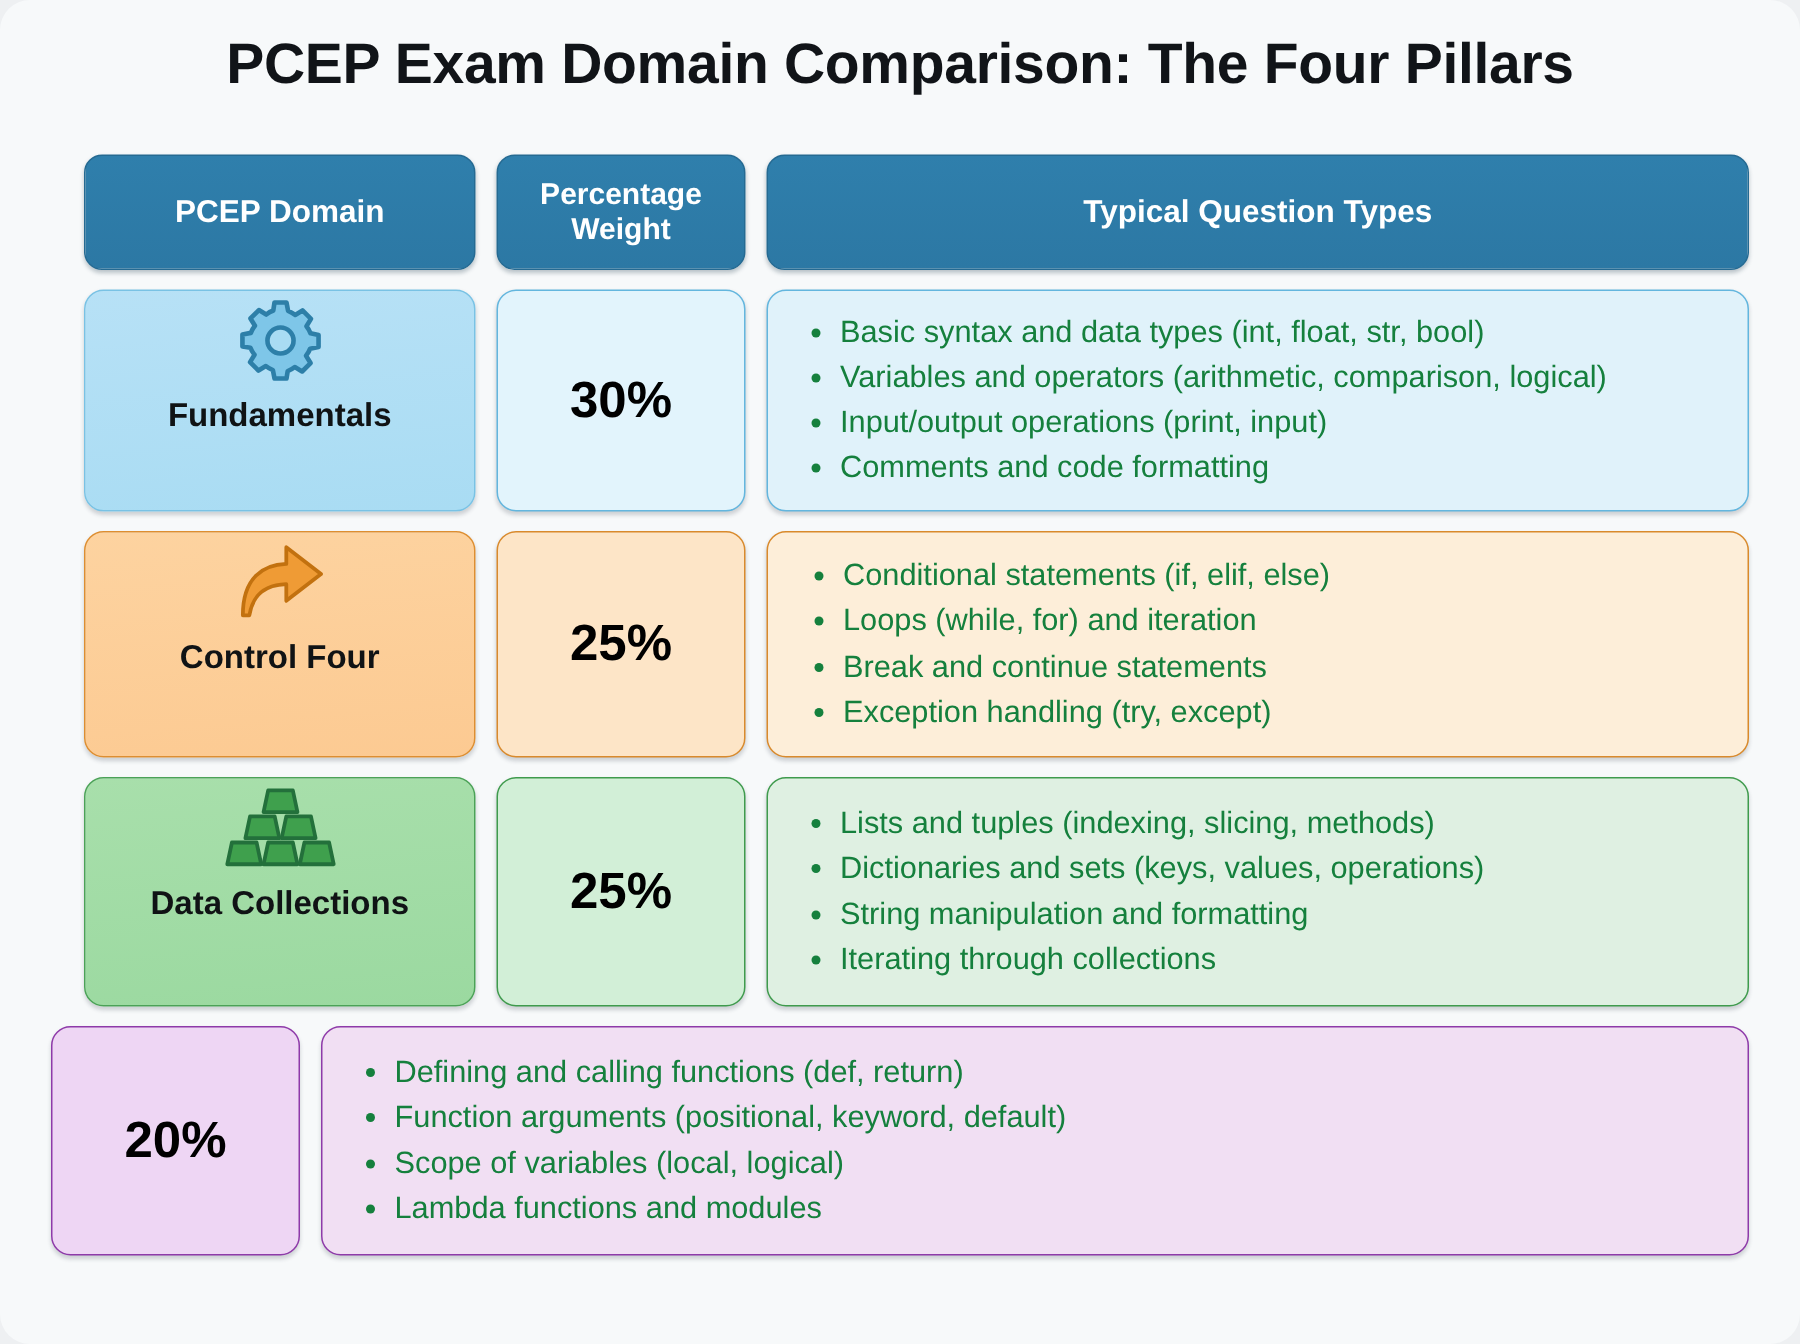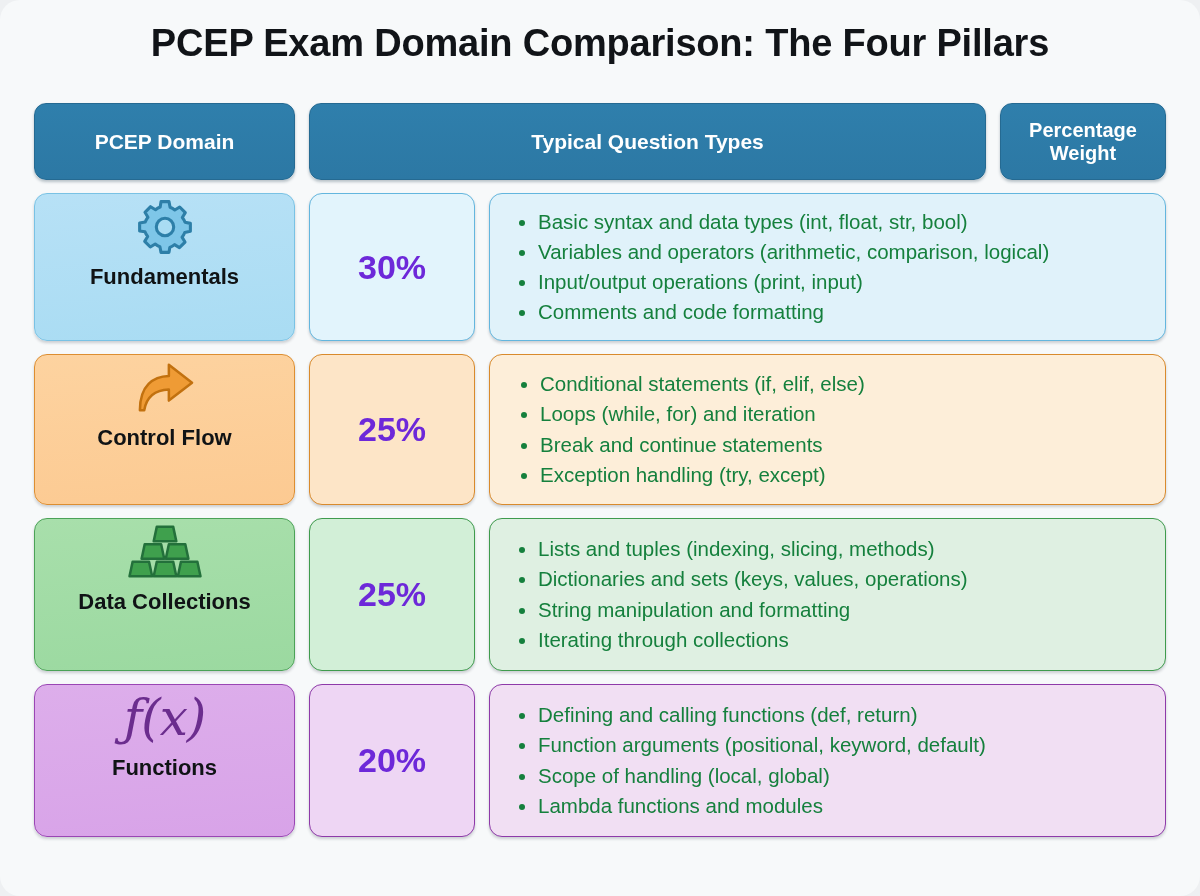--- a/index.html
+++ b/index.html
@@ -43,21 +43,21 @@
     top: 103px;
     width: 1132px;
   }
 
   .row {
     display: flex;
     gap: 14px;
     margin-bottom: 13px;
   }
 
-  .col-domain { width: 261px; flex: 0 0 261px; }
+  .col-domain { width: 261px; flex: 0 0 261px; margin-left: 22px; }
   .col-weight { width: 166px; flex: 0 0 166px; }
   .col-types  { flex: 1 1 auto; }
 
   
   .hdr {
     background: linear-gradient(180deg, #2f7fac 0%, #2c78a4 100%);
     border: 1.5px solid #256a92;
     border-radius: 12px;
     color: #ffffff;
     font-size: 21px;
@@ -114,21 +114,21 @@
   }
 
   .weight-cell {
     display: flex;
     align-items: center;
     justify-content: center;
   }
   .weight-value {
     font-size: 34px;
     font-weight: bold;
-    color: #6d28d9;
+    color: #000000;
   }
 
   .types-cell {
     display: flex;
     align-items: center;
     padding: 10px 14px 10px 22px;
   }
   .bullets {
     margin: 0;
     padding-left: 26px;
@@ -167,23 +167,23 @@
 <body>
 
 <div class="canvas">
 
   <div class="title">PCEP Exam Domain Comparison: The Four Pillars</div>
 
   <div class="grid">
 
     <div class="row">
       <div class="hdr col-domain">PCEP Domain</div>
-      <div class="hdr col-types">Typical Question Types</div>
       <div class="hdr small col-weight">Percentage
 Weight</div>
+      <div class="hdr col-types">Typical Question Types</div>
     </div>
 
     <div class="row r1 t-blue">
       <div class="cell domain-cell col-domain">
         <div class="icon-wrap">
           <svg width="58" height="58" viewBox="0 0 64 64" aria-hidden="true">
             <path d="M27.6 4h8.8l1.2 6.2a22.5 22.5 0 0 1 5.2 3l5.4-3.3 6.2 6.2-3.3 5.4c1.3 1.6 2.3 3.4 3 5.2L60 28v8.8l-6.2 1.2c-.7 1.9-1.7 3.6-3 5.2l3.3 5.4-6.2 6.2-5.4-3.3c-1.6 1.3-3.3 2.3-5.2 3L36.4 60h-8.8l-1.2-6.2c-1.9-.7-3.6-1.7-5.2-3l-5.4 3.3-6.2-6.2 3.3-5.4c-1.3-1.6-2.3-3.3-3-5.2L4 36.4v-8.8l6.2-1.2c.7-1.9 1.7-3.6 3-5.2l-3.3-5.4 6.2-6.2 5.4 3.3c1.6-1.3 3.3-2.3 5.2-3L27.6 4z" fill="#7ec6e8" stroke="#2d7fa8" stroke-width="3.4" stroke-linejoin="round"></path>
             <circle cx="32" cy="32" r="9.6" fill="#a9dcf3" stroke="#2d7fa8" stroke-width="3.4"></circle>
           </svg>
         </div>
@@ -202,21 +202,21 @@
       </div>
     </div>
 
     <div class="row r2 t-orange">
       <div class="cell domain-cell col-domain">
         <div class="icon-wrap">
           <svg width="62" height="56" viewBox="0 0 64 58" aria-hidden="true">
             <path d="M6 52 C6 26 20 17 36 16.5 L36 5 L60 23.5 L36 42 L36 30.5 C22 31 13 37 10.5 52 Z" fill="#ef9b35" stroke="#c2710f" stroke-width="2.6" stroke-linejoin="round"></path>
           </svg>
         </div>
-        <div class="domain-label">Control Flow</div>
+        <div class="domain-label">Control Four</div>
       </div>
       <div class="cell weight-cell col-weight">
         <span class="weight-value">25%</span>
       </div>
       <div class="cell types-cell col-types">
         <ul class="bullets">
           <li>Conditional statements (if, elif, else)</li>
           <li>Loops (while, for) and iteration</li>
           <li>Break and continue statements</li>
           <li>Exception handling (try, except)</li>
@@ -247,33 +247,27 @@
         <ul class="bullets">
           <li>Lists and tuples (indexing, slicing, methods)</li>
           <li>Dictionaries and sets (keys, values, operations)</li>
           <li>String manipulation and formatting</li>
           <li>Iterating through collections</li>
         </ul>
       </div>
     </div>
 
     <div class="row r4 t-purple">
-      <div class="cell domain-cell col-domain">
-        <div class="icon-wrap">
-          <span class="fx-icon">ƒ(x)</span>
-        </div>
-        <div class="domain-label">Functions</div>
-      </div>
       <div class="cell weight-cell col-weight">
         <span class="weight-value">20%</span>
       </div>
       <div class="cell types-cell col-types">
         <ul class="bullets">
           <li>Defining and calling functions (def, return)</li>
           <li>Function arguments (positional, keyword, default)</li>
-          <li>Scope of handling (local, global)</li>
+          <li>Scope of variables (local, logical)</li>
           <li>Lambda functions and modules</li>
         </ul>
       </div>
     </div>
 
   </div>
 </div>
 
 </body></html>

